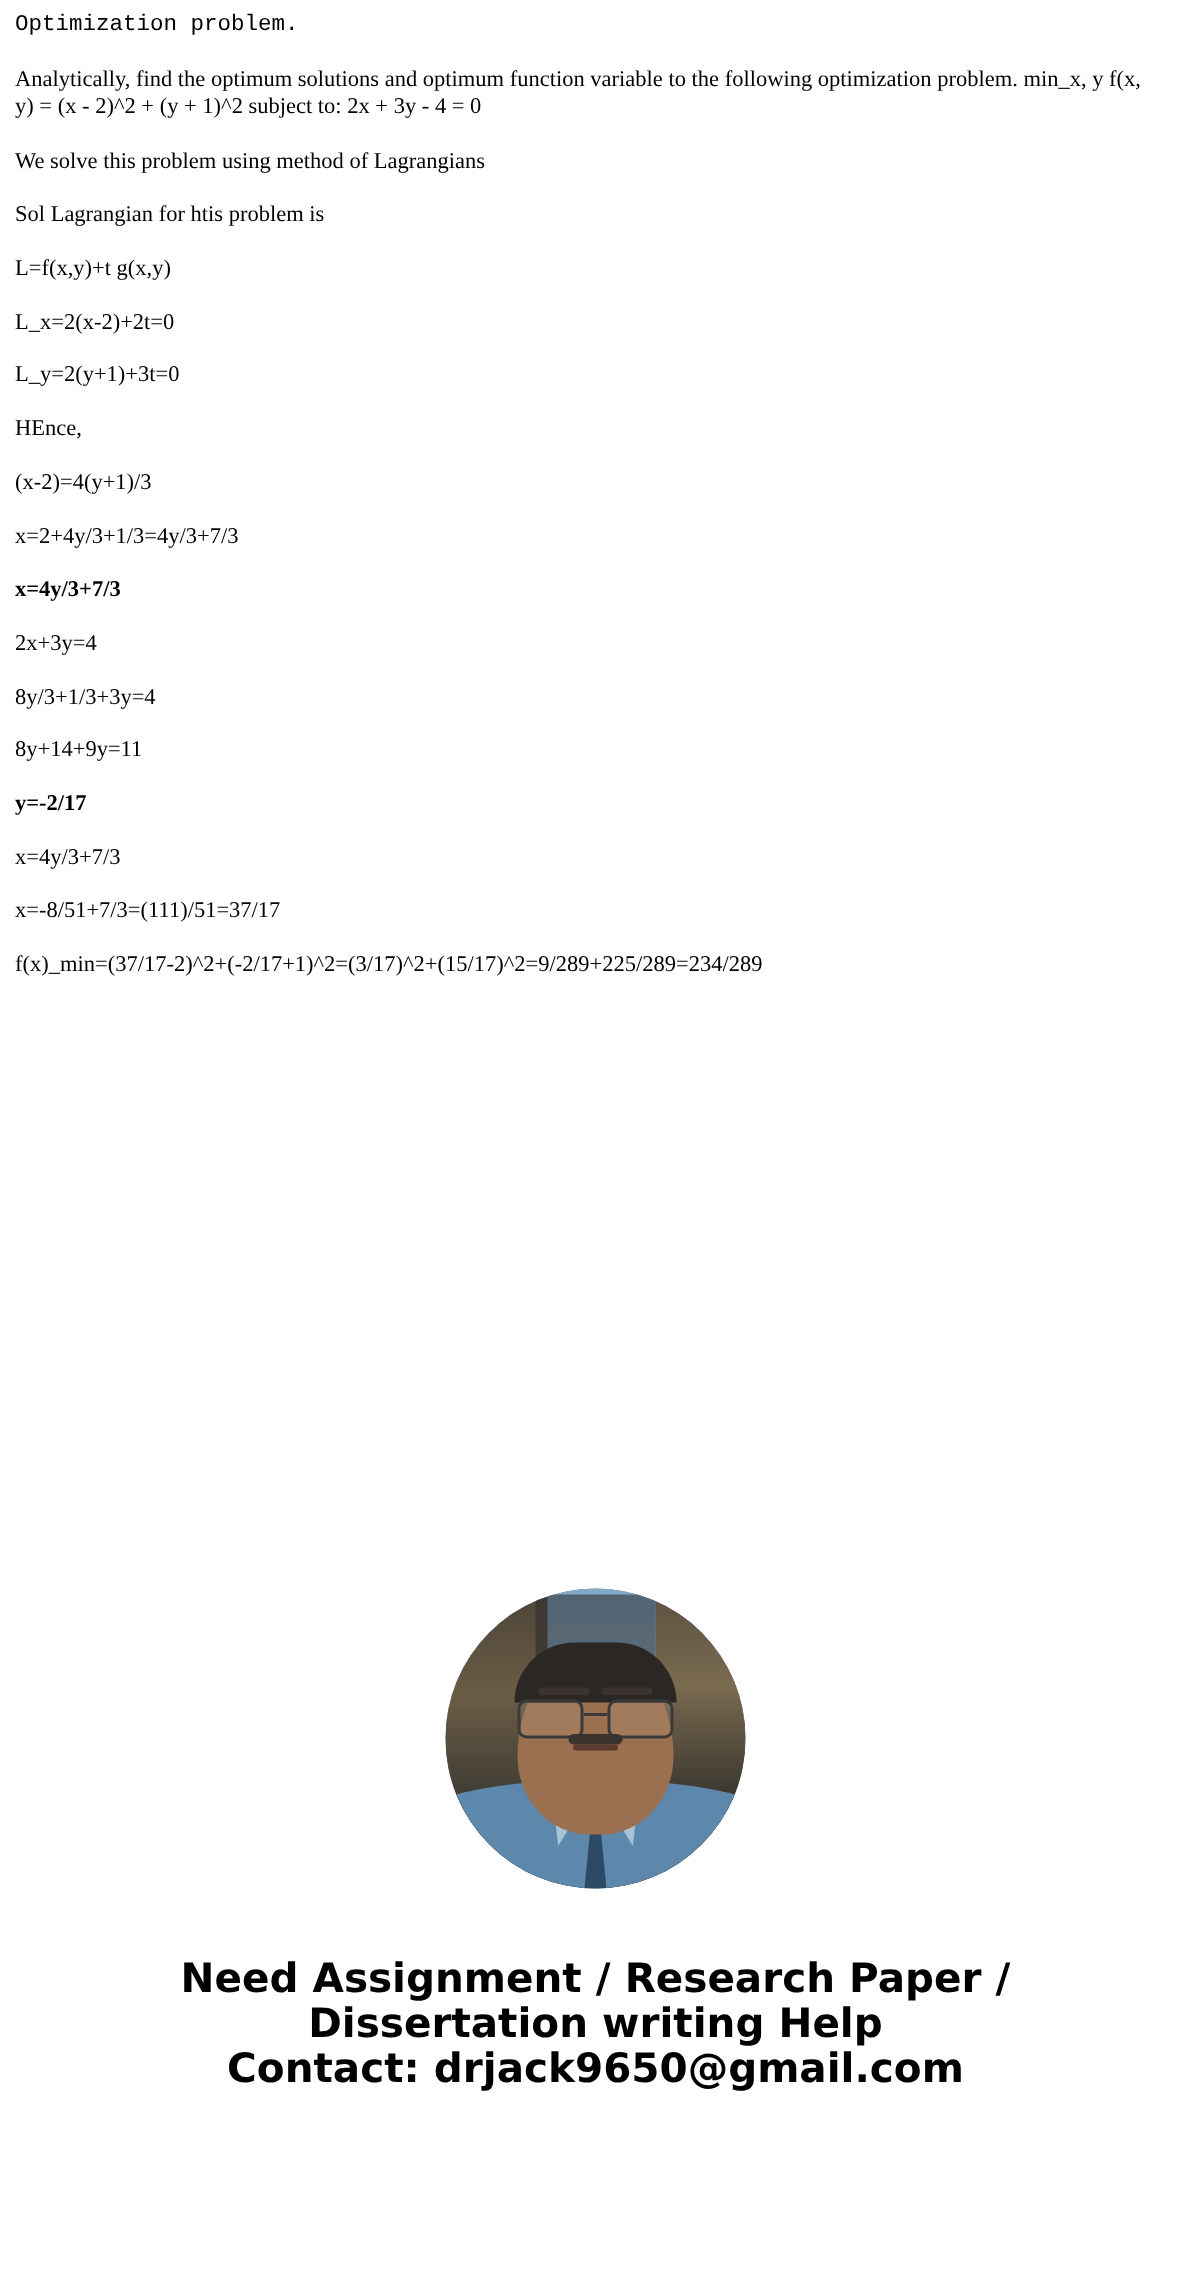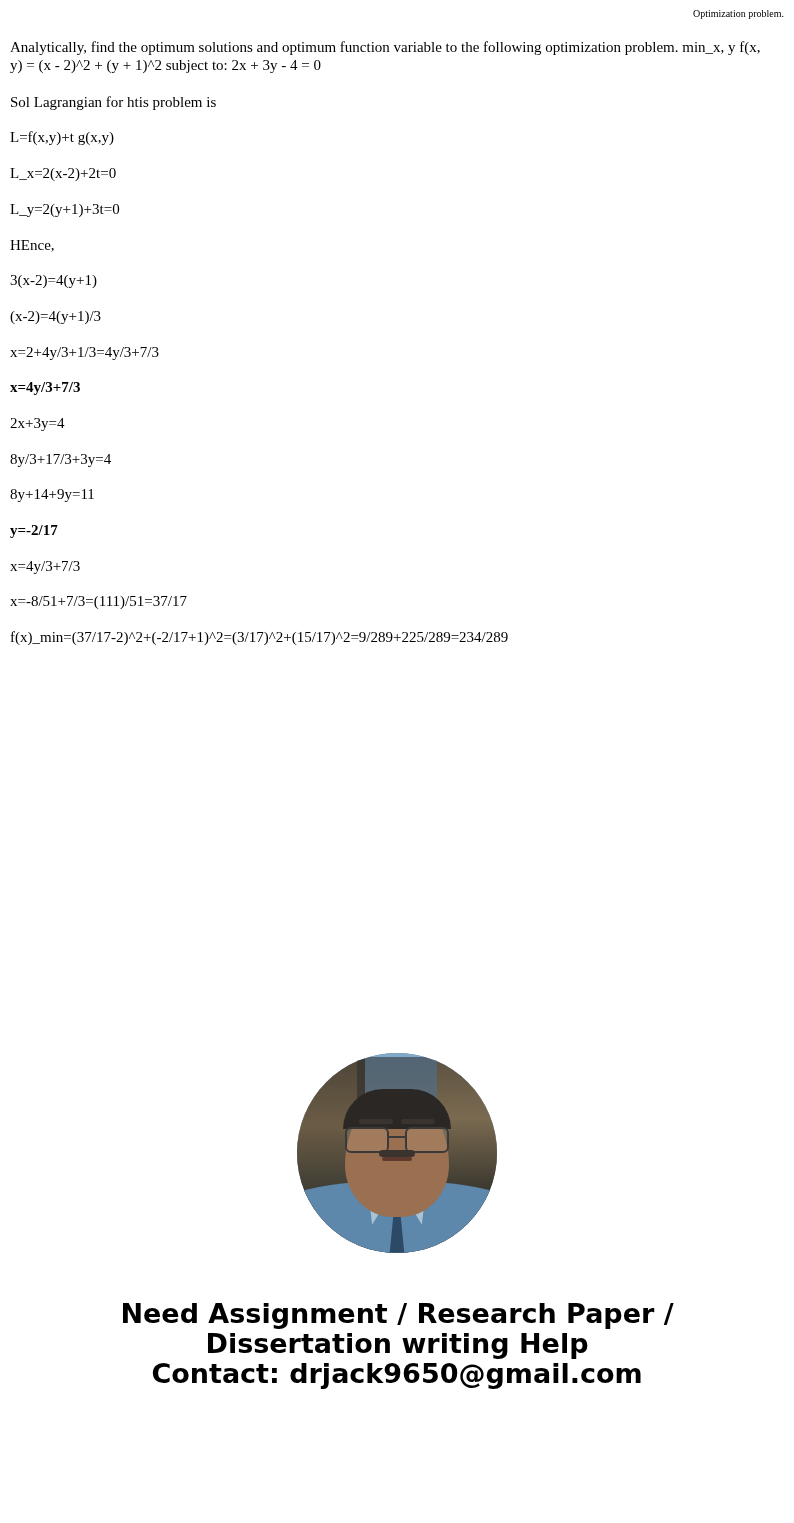--- a/index.html
+++ b/index.html
@@ -15,26 +15,25 @@
     position: relative;
   }
   .page {
     width: 794px;
     min-height: 1523px;
     box-sizing: border-box;
     padding: 8px 10px 0 10px;
     position: relative;
   }
   .para {
-    font-family: Liberation Serif, serif;
-    font-size: 10px;
+    font-family: Liberation Mono, monospace;
+    font-size: 15px;
     line-height: 1.18;
     margin: 0 0 18px 0;
     color: #000;
-    text-align: right;
   }
   .problem {
     font-size: 15px;
     line-height: 1.2;
     margin: 0 16px 20px 0;
     max-width: 775px;
   }
   h2.section {
     font-family: "Liberation Serif", serif;
     font-size: 17px;
@@ -244,31 +243,31 @@
 <body>
 
 <div class="page">
 
   <p class="para">Optimization problem.</p>
 
   <p class="problem">Analytically, find the optimum solutions and optimum function variable to the following optimization problem. min_x, y f(x, y) = (x - 2)^2 + (y + 1)^2 subject to: 2x + 3y - 4 = 0</p>
 
 
   <div>
+    <p class="step">We solve this problem using method of Lagrangians</p>
     <p class="step">Sol Lagrangian for htis problem is</p>
     <p class="step">L=f(x,y)+t g(x,y)</p>
     <p class="step">L_x=2(x-2)+2t=0</p>
     <p class="step">L_y=2(y+1)+3t=0</p>
     <p class="step">HEnce,</p>
-    <p class="step">3(x-2)=4(y+1)</p>
     <p class="step">(x-2)=4(y+1)/3</p>
     <p class="step">x=2+4y/3+1/3=4y/3+7/3</p>
     <p class="step bold">x=4y/3+7/3</p>
     <p class="step">2x+3y=4</p>
-    <p class="step">8y/3+17/3+3y=4</p>
+    <p class="step">8y/3+1/3+3y=4</p>
     <p class="step">8y+14+9y=11</p>
     <p class="step bold">y=-2/17</p>
     <p class="step">x=4y/3+7/3</p>
     <p class="step">x=-8/51+7/3=(111)/51=37/17</p>
     <p class="step">f(x)_min=(37/17-2)^2+(-2/17+1)^2=(3/17)^2+(15/17)^2=9/289+225/289=234/289</p>
   </div>
 
   <div class="spacer"></div>
 
   <div class="photo-wrap">

